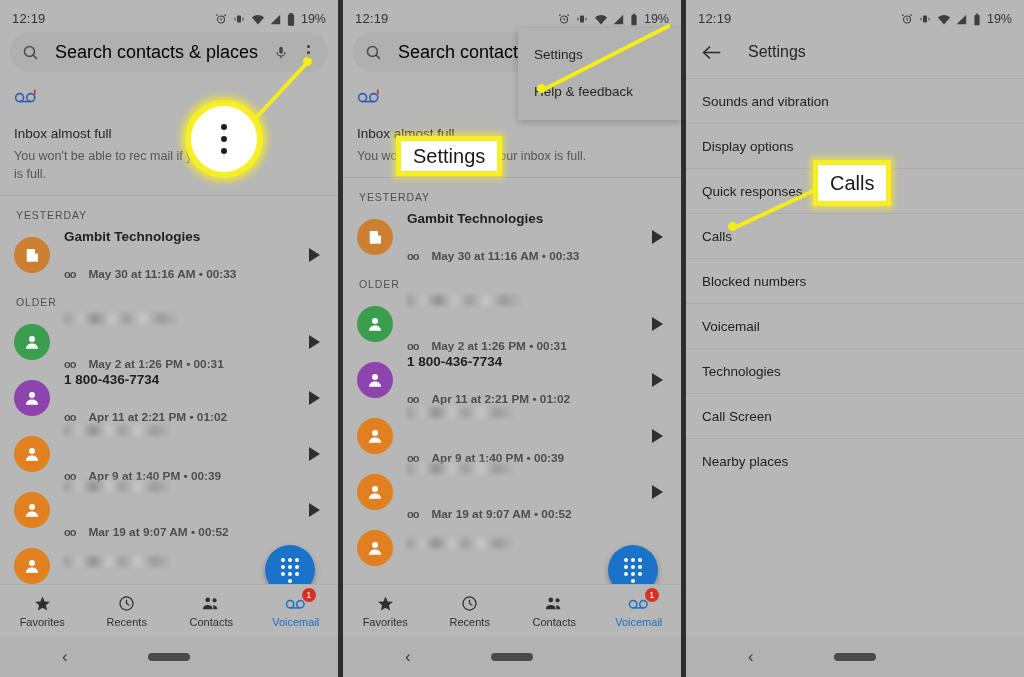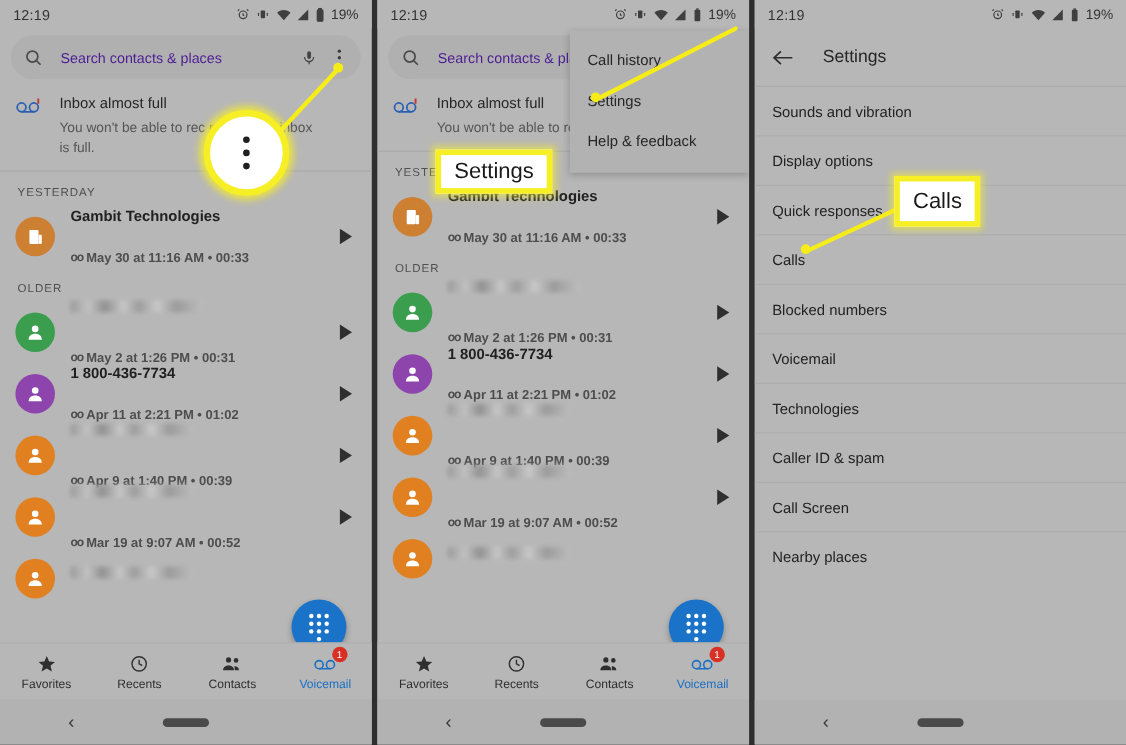--- a/index.html
+++ b/index.html
@@ -22,21 +22,21 @@
     background: #b7b7b7;
     overflow: hidden;
     flex: 0 0 auto;
   }
   .gap { flex: 0 0 5px; height: 677px; background: #2e2e2e; }
 
   
   .statusbar {
     height: 26px;
     display: flex;
-    align-items: center;
+    align-items: flex-end;
     padding: 0 12px;
     font-size: 12.5px;
     color: #3a3a3a;
     background: #b7b7b7;
   }
   .status-time { font-size: 13px; color: #333; letter-spacing: .2px; }
   .status-icons {
     margin-left: auto;
     display: flex;
     align-items: center;
@@ -54,39 +54,40 @@
     background: #b0b0b0;
     display: flex;
     align-items: center;
     padding: 0 12px;
     position: relative;
   }
   .search-icon { flex: 0 0 auto; color: #4a4a4a; display:flex; }
   .search-ph {
     flex: 1 1 auto;
     margin-left: 16px;
-    font-size: 13px;
-    color: #4c1d95;
+    font-size: 18px;
+    color: #000000;
     white-space: nowrap;
     overflow: hidden;
   }
   .mic-icon { color: #454545; margin-right: 12px; display:flex;}
   .kebab {
     width: 16px; height: 20px;
     display: flex; flex-direction: column;
     align-items: center; justify-content: center; gap: 3px;
   }
   .kebab i { width: 3px; height: 3px; border-radius: 50%; background: #3a3a3a; display:block;}
 
   
   .promo {
     padding: 14px 14px 12px 14px;
     display: flex;
     gap: 14px;
     border-bottom: 1px solid #a8a8a8;
+    flex-direction: column;
   }
   .promo-icon { flex: 0 0 26px; padding-top: 2px; }
   .promo-body { flex: 1 1 auto; }
   .promo-title { font-size: 13.5px; color: #262626; font-weight: 400; margin-bottom: 6px; }
   .promo-text { font-size: 12.5px; color: #555; line-height: 1.45; max-width: 240px;}
 
   
   .section-label {
     font-size: 10.5px;
     letter-spacing: .9px;
@@ -116,21 +117,21 @@
     border-radius: 2px;
     background: linear-gradient(90deg,#9a9a9a 0%,#c3c3c3 14%,#8f8f8f 26%,#c8c8c8 40%,#9c9c9c 52%,#cacaca 66%,#9a9a9a 80%,#bdbdbd 100%);
     filter: blur(2.1px);
     opacity: .95;
     margin-bottom: 6px;
     color: transparent;
     overflow:hidden;
   }
   .call-sub {
     font-size: 11.8px; color: #4d4d4d;
-    display: flex; align-items: center; gap: 3px;
+    display: flex; align-items: center; gap: 13px;
     white-space: nowrap;
     margin-top: 23px;
   }
   .vm-glyph { font-size: 11px; color: #4d4d4d; letter-spacing:-1px;}
   .play-tri {
     flex: 0 0 auto;
     width: 0; height: 0;
     border-left: 11px solid #2f2f2f;
     border-top: 7px solid transparent;
     border-bottom: 7px solid transparent;
@@ -773,21 +774,20 @@
         <span class="tab-label">Voicemail</span>
       </div>
     </div>
 
     <div class="navbar">
       <span class="nav-back">‹</span>
       <span class="nav-pill"></span>
     </div>
 
     <div class="dropdown">
-      <div class="dd-item">Call history</div>
       <div class="dd-item">Settings</div>
       <div class="dd-item">Help &amp; feedback</div>
     </div>
 
     <div class="anno-layer">
       <div class="anno-line" style="left:200px; top:88px; width:143px; height:4px; transform: rotate(-27deg);"></div>
       <div class="anno-dot" style="left:194px; top:84px;"></div>
       <div class="anno-box" style="left:53px; top:136px; height:40px;">
         <span>Settings</span>
       </div>
@@ -847,21 +847,20 @@
     </div>
 
     <div>
       <div class="settings-row">Sounds and vibration</div>
       <div class="settings-row">Display options</div>
       <div class="settings-row">Quick responses</div>
       <div class="settings-row">Calls</div>
       <div class="settings-row">Blocked numbers</div>
       <div class="settings-row">Voicemail</div>
       <div class="settings-row">Technologies</div>
-      <div class="settings-row">Caller ID &amp; spam</div>
       <div class="settings-row">Call Screen</div>
       <div class="settings-row">Nearby places</div>
     </div>
 
     <div class="navbar">
       <span class="nav-back">‹</span>
       <span class="nav-pill"></span>
     </div>
 
     <div class="anno-layer">

